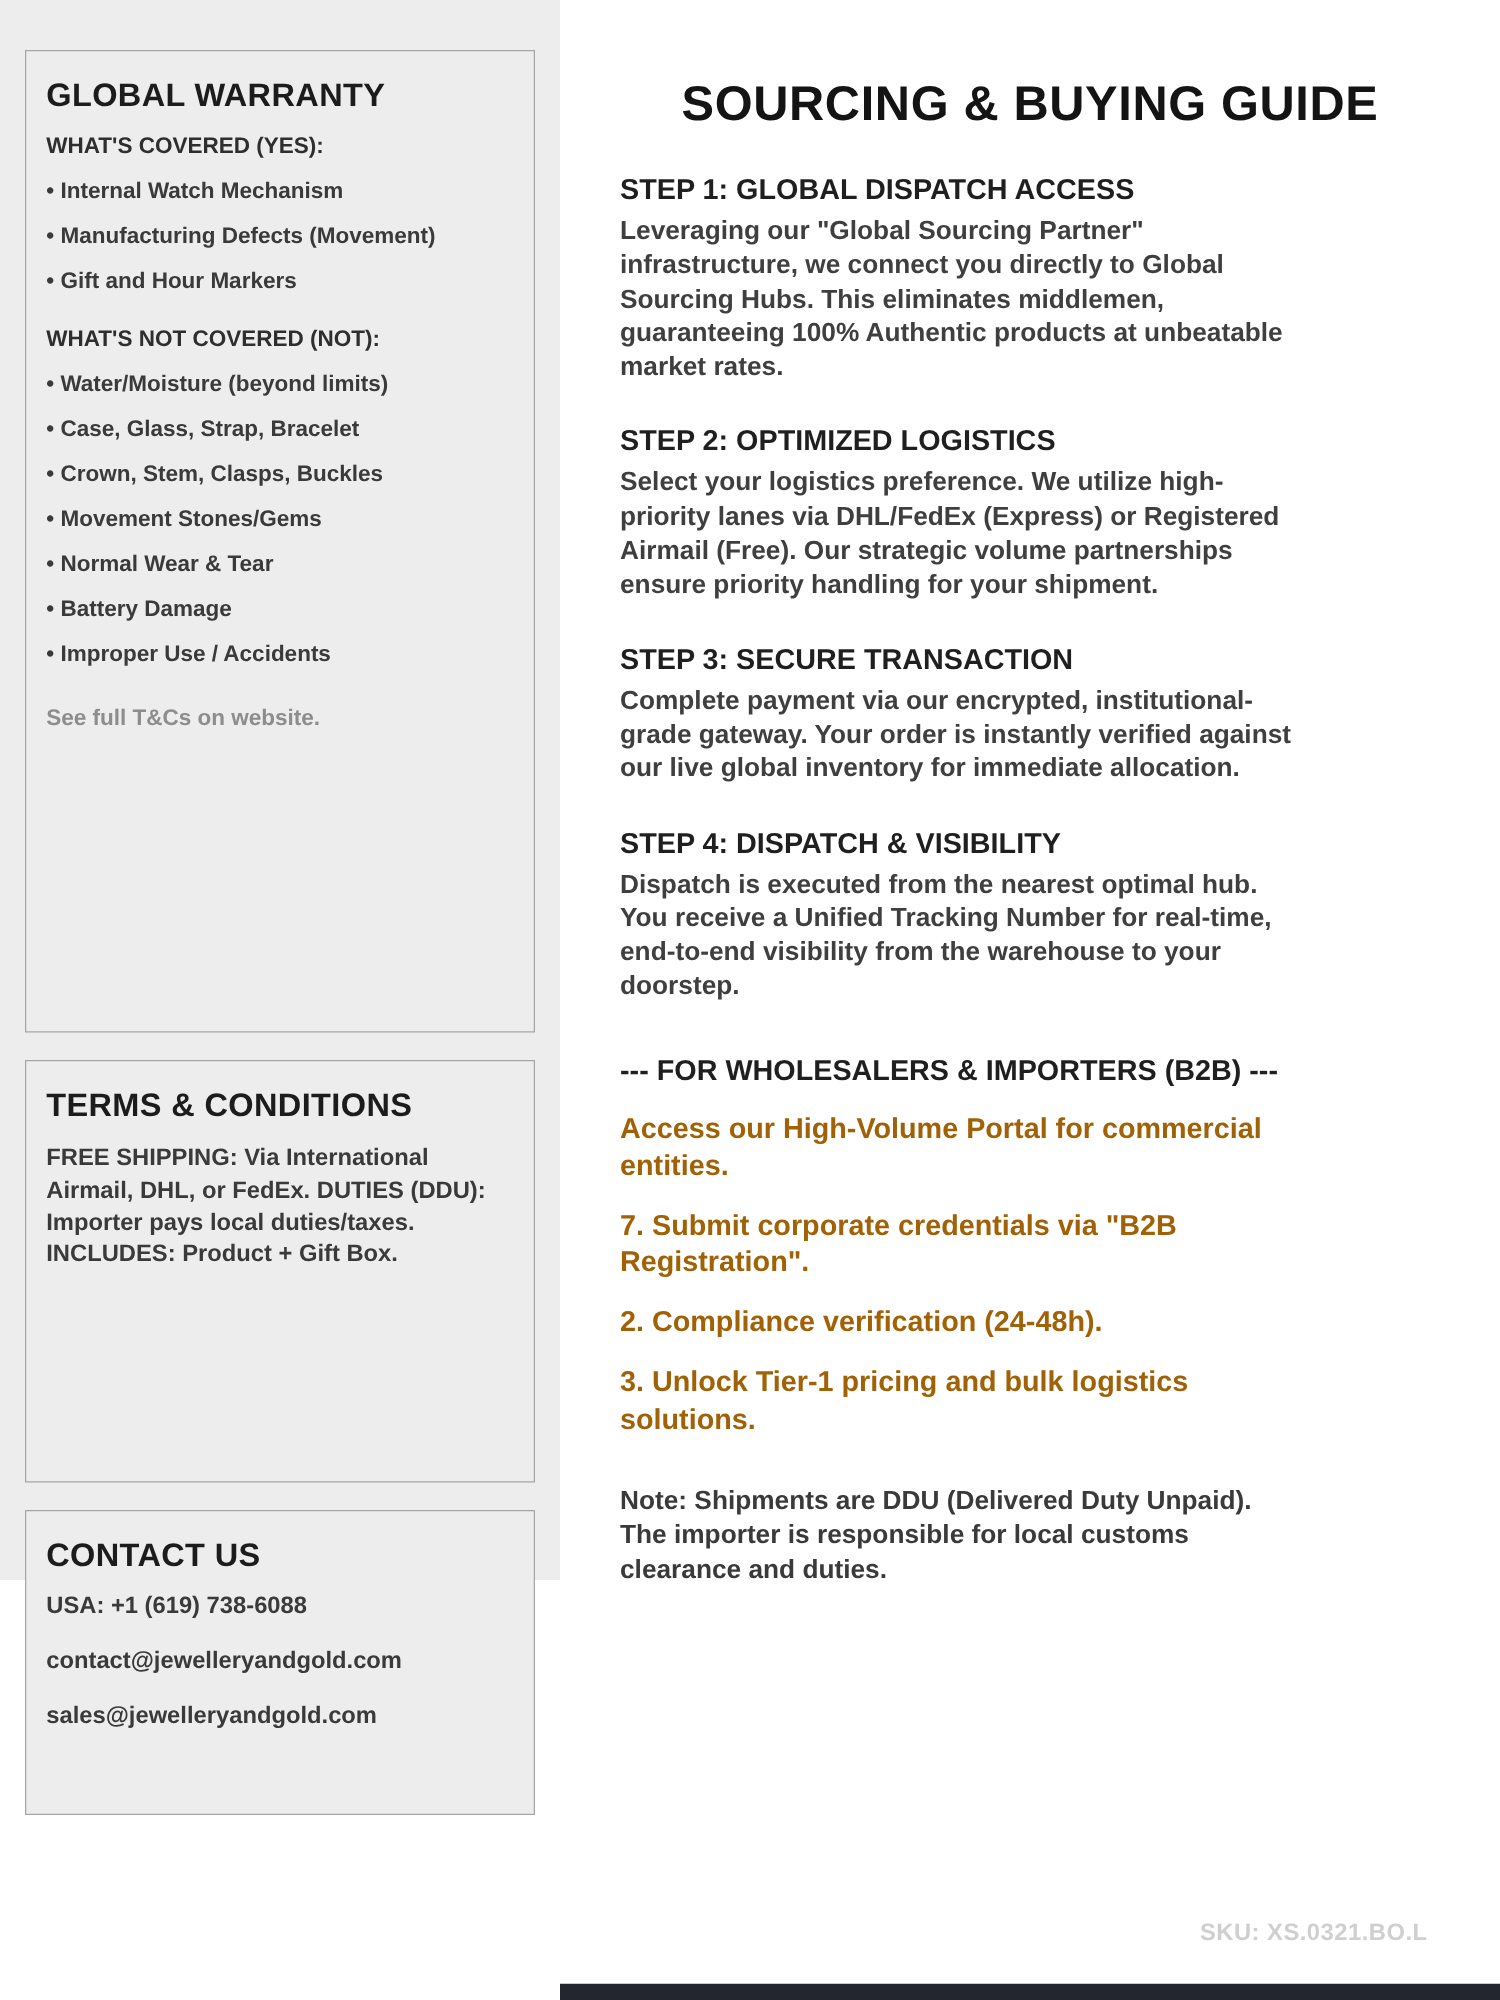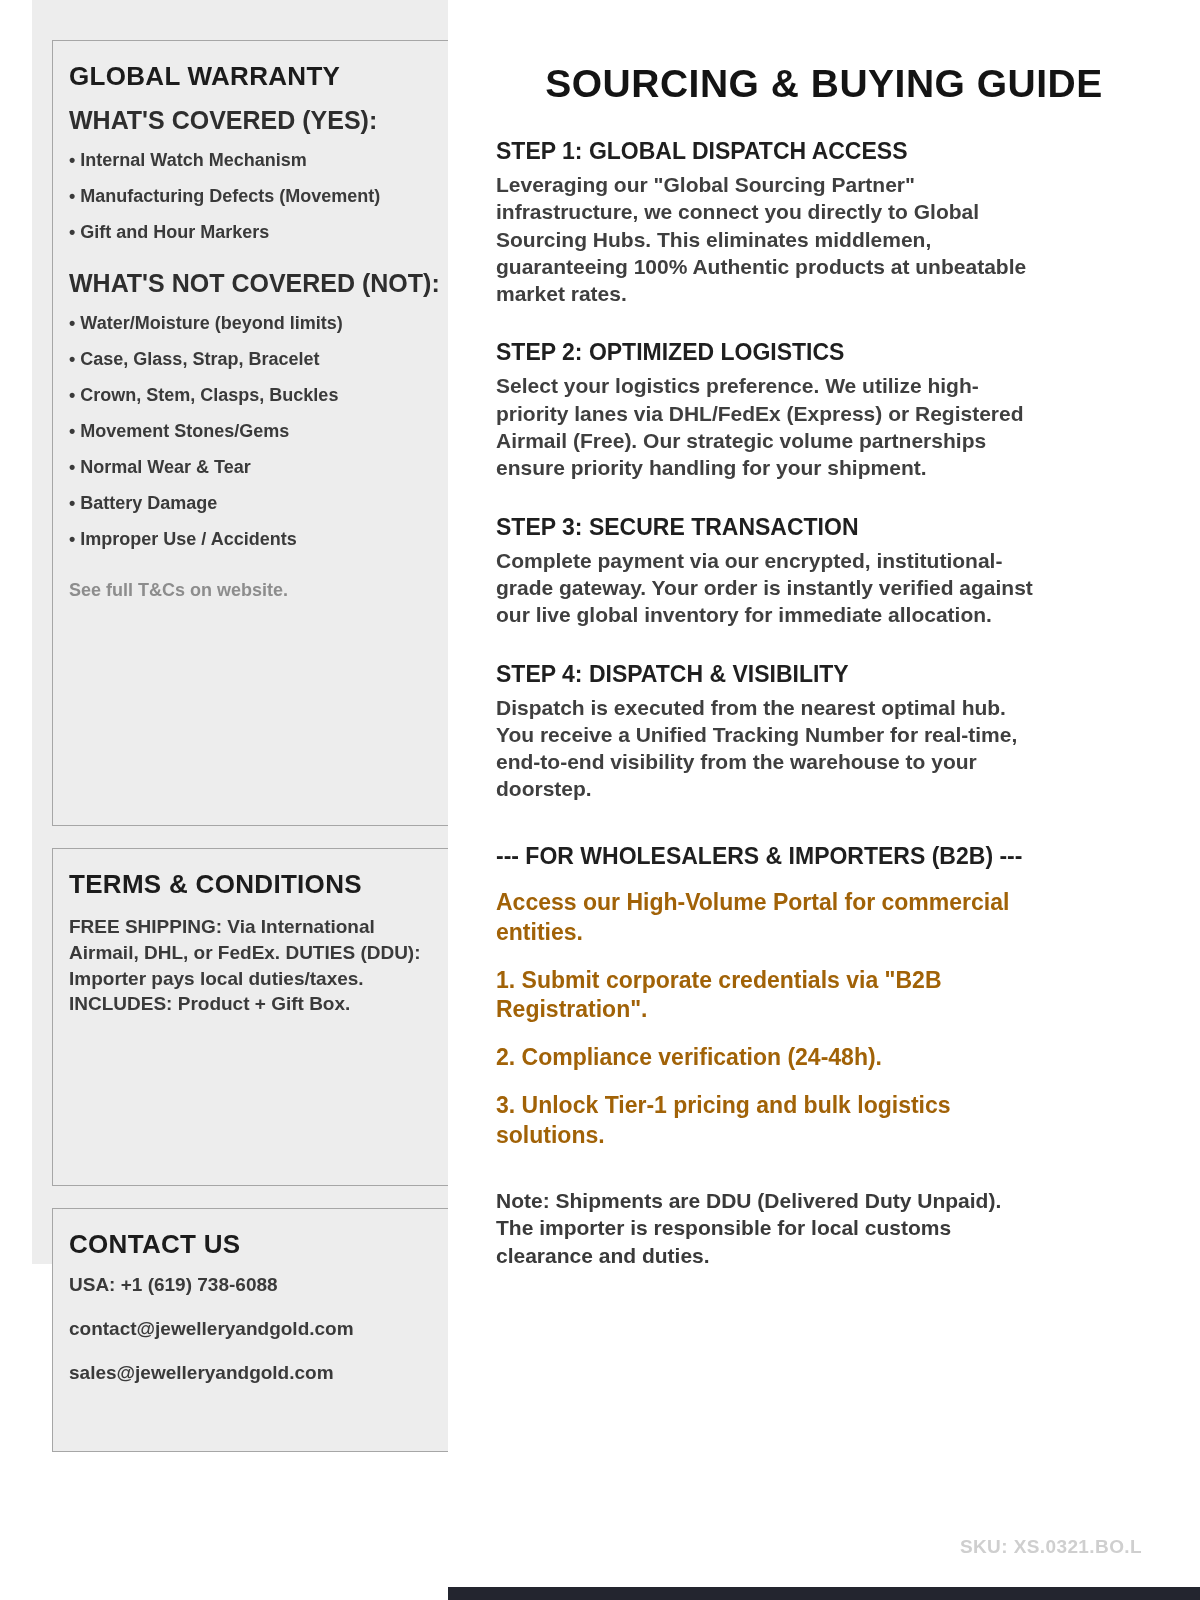--- a/index.html
+++ b/index.html
@@ -11,39 +11,38 @@
     font-family: "Liberation Sans", sans-serif;
     color: #3c3c3c;
     overflow: hidden;
   }
 
   
   .sidebar {
     position: absolute; left: 0; top: 0;
     width: 448px; height: 1264px;
     background: #ededed;
-    margin-left: 32px;
   }
   .box {
     margin: 0 20px;
     border: 1px solid #a6a6a6;
     background: #ededed;
     padding: 20px 16px;
   }
   .box-warranty { margin-top: 40px; height: 786px; }
   .box-terms    { margin-top: 22px; height: 338px; }
   .box-contact  { margin-top: 22px; height: 244px; }
 
   .box-title {
     font-size: 26px; font-weight: 700;
     color: #1c1c1c; letter-spacing: 0.3px;
     margin: 0 0 14px 0;
   }
   .sub-heading {
-    font-size: 25px; font-weight: 700;
+    font-size: 18px; font-weight: 700;
     color: #2e2e2e;
     margin: 26px 0 6px 0;
   }
   .sub-heading.first { margin-top: 4px; }
   ul.bullet-list { list-style: none; margin: 0; padding: 0; }
   ul.bullet-list li {
     font-size: 18px; font-weight: 600;
     color: #3a3a3a;
     margin: 15px 0;
   }
@@ -182,21 +181,21 @@
   </div>
 
   <div class="step">
     <h2 class="step-heading">STEP 4: DISPATCH &amp; VISIBILITY</h2>
     <p class="step-body">Dispatch is executed from the nearest optimal hub. You receive a Unified Tracking Number for real-time, end-to-end visibility from the warehouse to your doorstep.</p>
   </div>
 
   <div>
     <h2 class="b2b-heading">--- FOR WHOLESALERS &amp; IMPORTERS (B2B) ---</h2>
     <p class="b2b-item">Access our High-Volume Portal for commercial entities.</p>
-    <p class="b2b-item">1. Submit corporate credentials via "B2B Registration".</p>
+    <p class="b2b-item">7. Submit corporate credentials via "B2B Registration".</p>
     <p class="b2b-item">2. Compliance verification (24-48h).</p>
     <p class="b2b-item">3. Unlock Tier-1 pricing and bulk logistics solutions.</p>
     <p class="b2b-note">Note: Shipments are DDU (Delivered Duty Unpaid). The importer is responsible for local customs clearance and duties.</p>
   </div>
 
 </div>
 
 <div class="sku">SKU: XS.0321.BO.L</div>
 <div class="footer-bar"></div>
 

